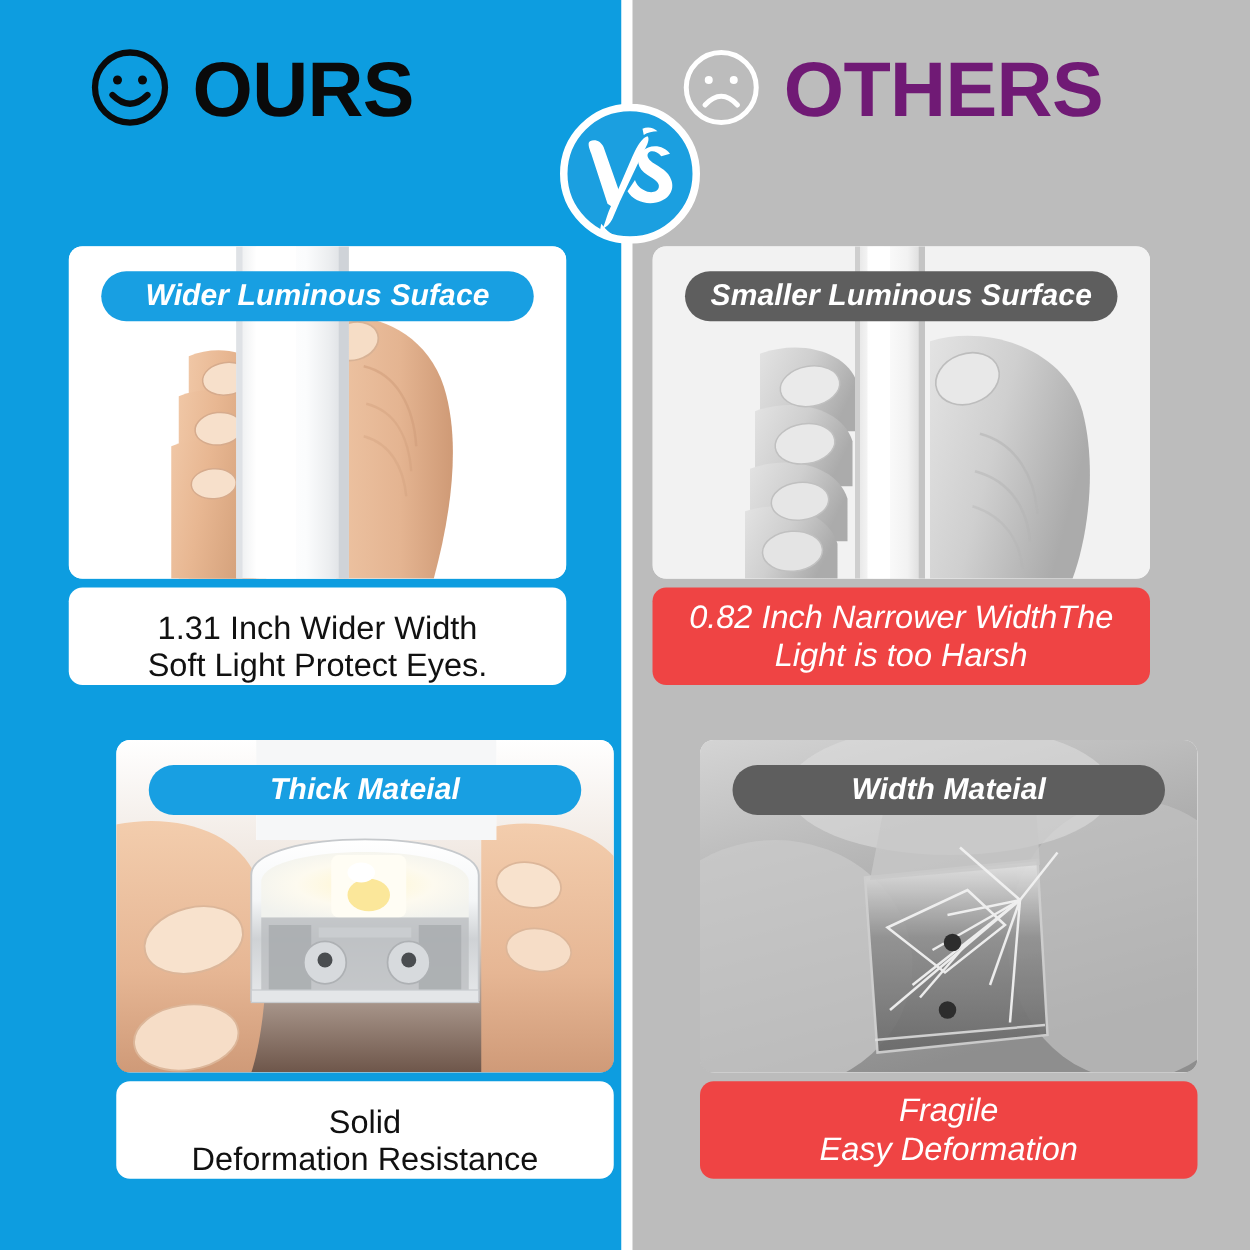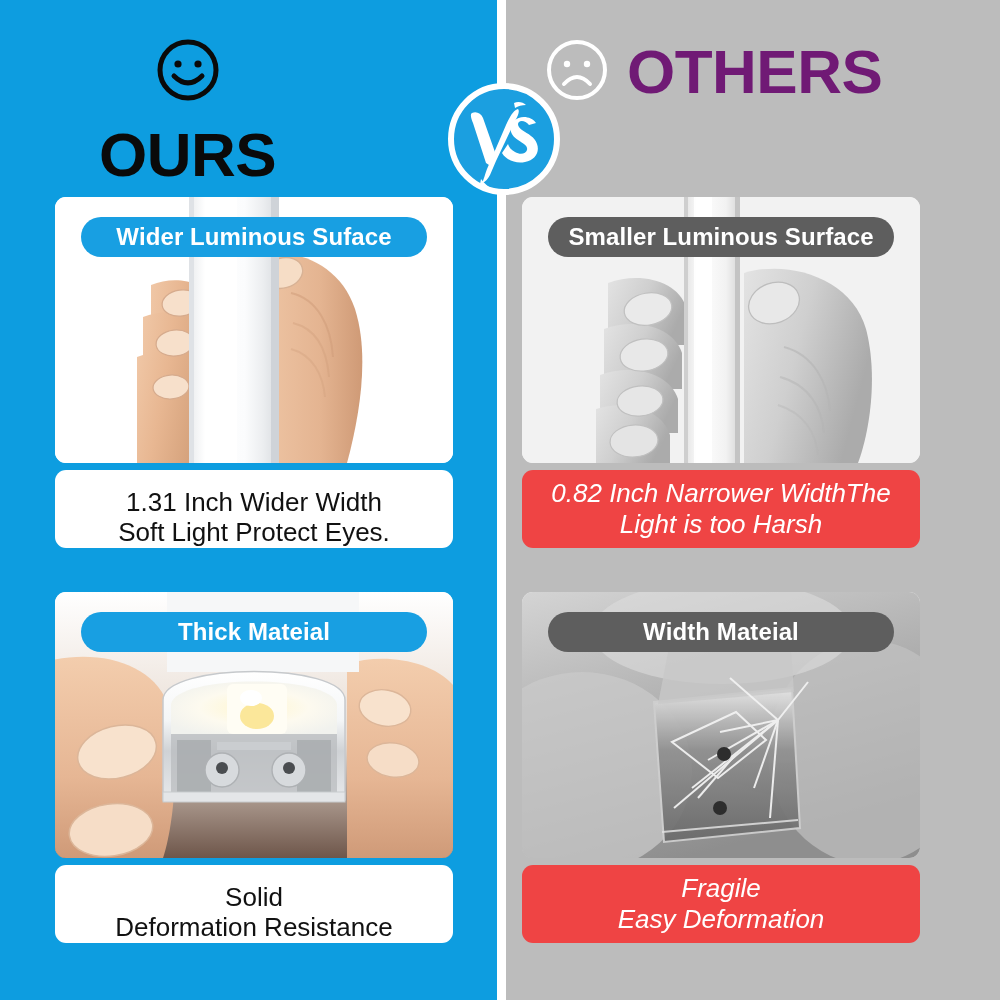--- a/index.html
+++ b/index.html
@@ -29,21 +29,21 @@
   .panel-others { width: 494px; background: #bcbcbc; }
 
   
   .panel-header {
     position: absolute;
     top: 38px;
     display: flex;
     align-items: center;
     gap: 18px;
   }
-  .header-ours   { left: 99px; flex-direction: column; }
+  .header-ours   { left: 72px; }
   .header-others { left: 39px; }
 
   .face-icon { display: block; }
 
   .panel-title {
     font-size: 62px;
     font-weight: bold;
     letter-spacing: -0.5px;
     line-height: 1;
   }
@@ -60,28 +60,29 @@
 
   
   .feature {
     position: absolute;
     width: 398px;
   }
   .panel-ours   .feature { left: 55px; }
   .panel-others .feature { left: 16px; }
 
   .feature-1 { top: 197px; }
-  .feature-2 { top: 592px; }
+  .feature-2 { top: 592px; margin-left: 38px; }
 
   .photo-card {
     position: relative;
     width: 398px; height: 266px;
     border-radius: 11px;
     overflow: hidden;
     background: #ffffff;
+    font-style: italic;
   }
   .panel-others .photo-card { background: #f2f2f2; }
 
   .caption-card {
     margin-top: 7px;
     width: 398px; height: 78px;
     border-radius: 11px;
     display: flex;
     align-items: center;
     justify-content: center;

